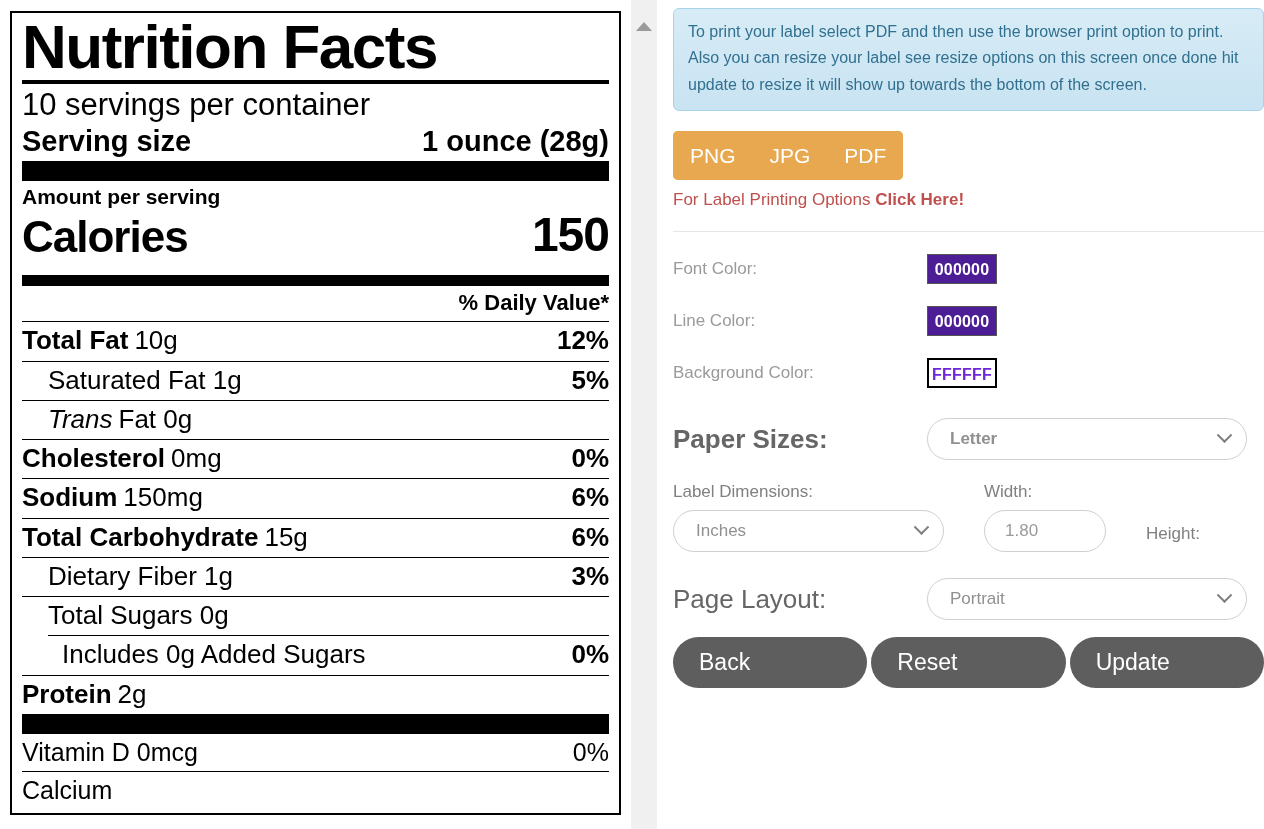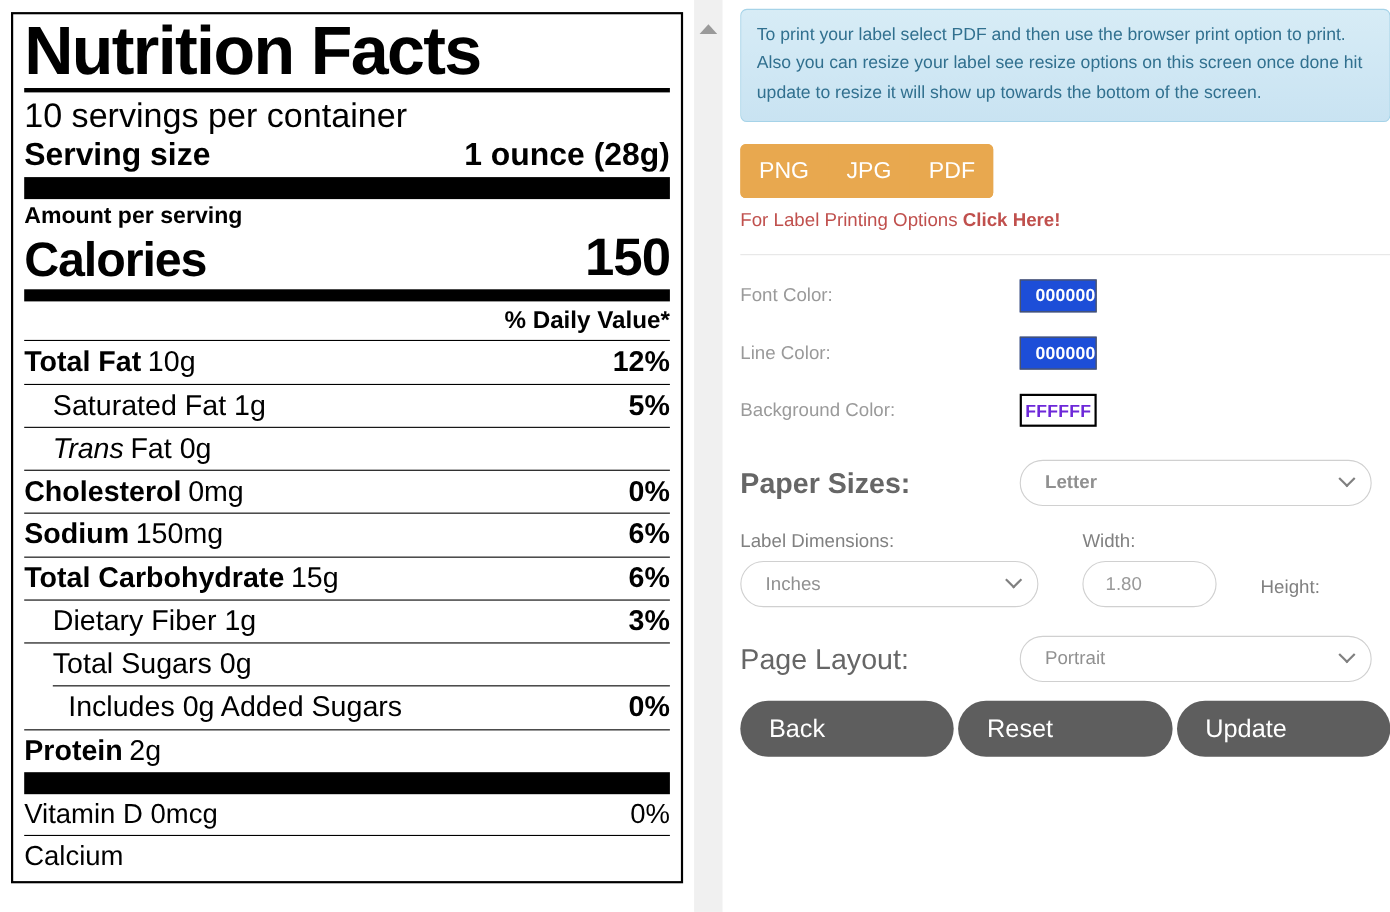--- a/index.html
+++ b/index.html
@@ -81,21 +81,21 @@
     line-height: 1.3;
     padding-top: 2px;
     white-space: nowrap;
   }
 
   .nf-calories {
     display: flex;
     justify-content: space-between;
     align-items: flex-end;
     line-height: 1;
-    padding-bottom: 4px;
+    padding-bottom: 16px;
   }
   .nf-calories .cal-label {
     font-size: 44px;
     font-weight: bold;
     letter-spacing: -1px;
   }
   .nf-calories .cal-value {
     font-size: 48px;
     font-weight: bold;
     letter-spacing: -1px;
@@ -219,21 +219,21 @@
     width: 70px;
     height: 30px;
     font-size: 16px;
     font-weight: bold;
     font-family: "Liberation Sans", sans-serif;
     text-align: center;
     line-height: 30px;
     border: 1px solid #555;
     letter-spacing: 0.2px;
   }
-  .color-input.dark  { background: #1d4ed8; color: #ffffff; text-align: right; }
+  .color-input.dark  { background: #4c1d95; color: #ffffff; }
   .color-input.light { background: #ffffff; color: #6d28d9; border: 2px solid #000000; }
 
   .paper-row {
     display: flex;
     align-items: center;
     margin-top: 30px;
     font-weight: bold;
   }
   .big-label {
     font-size: 26px;

